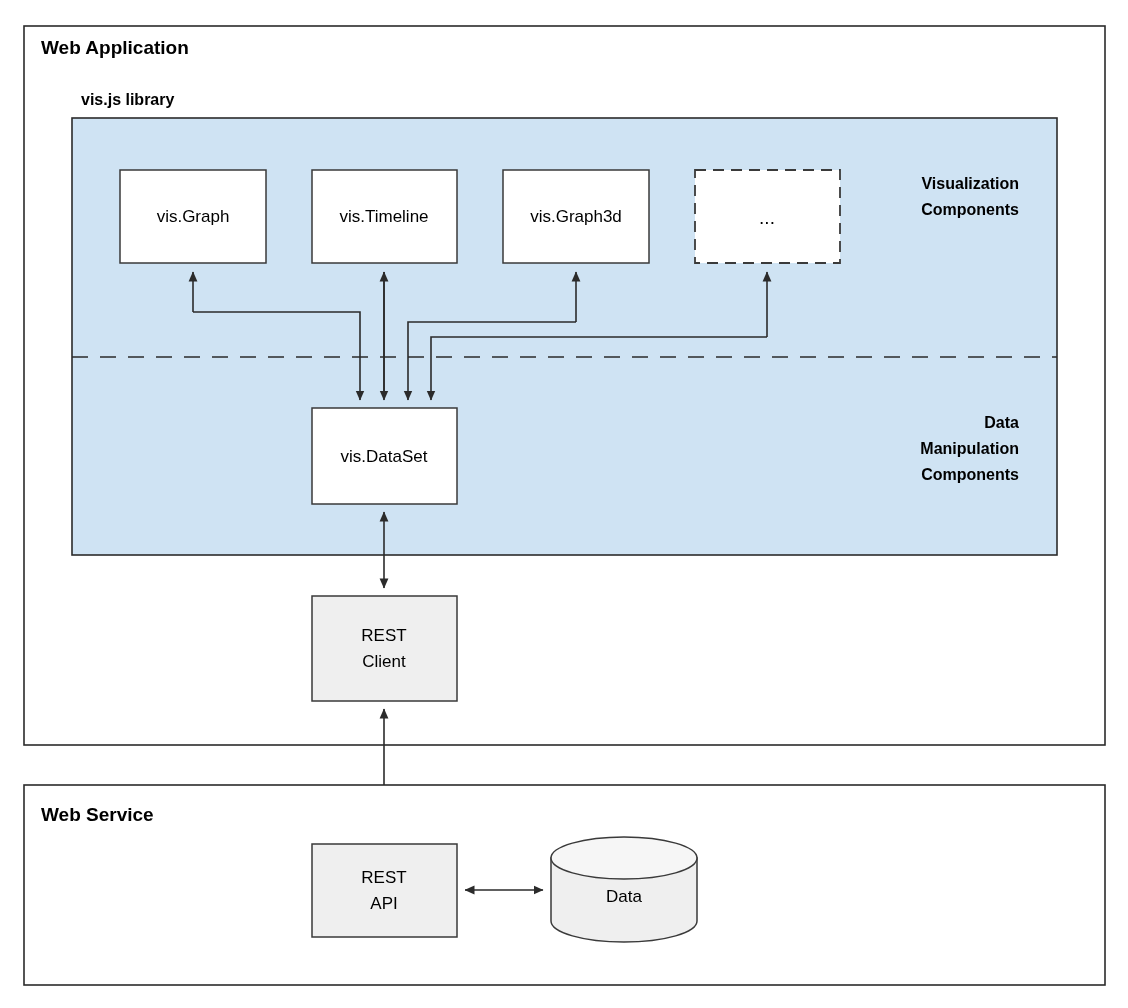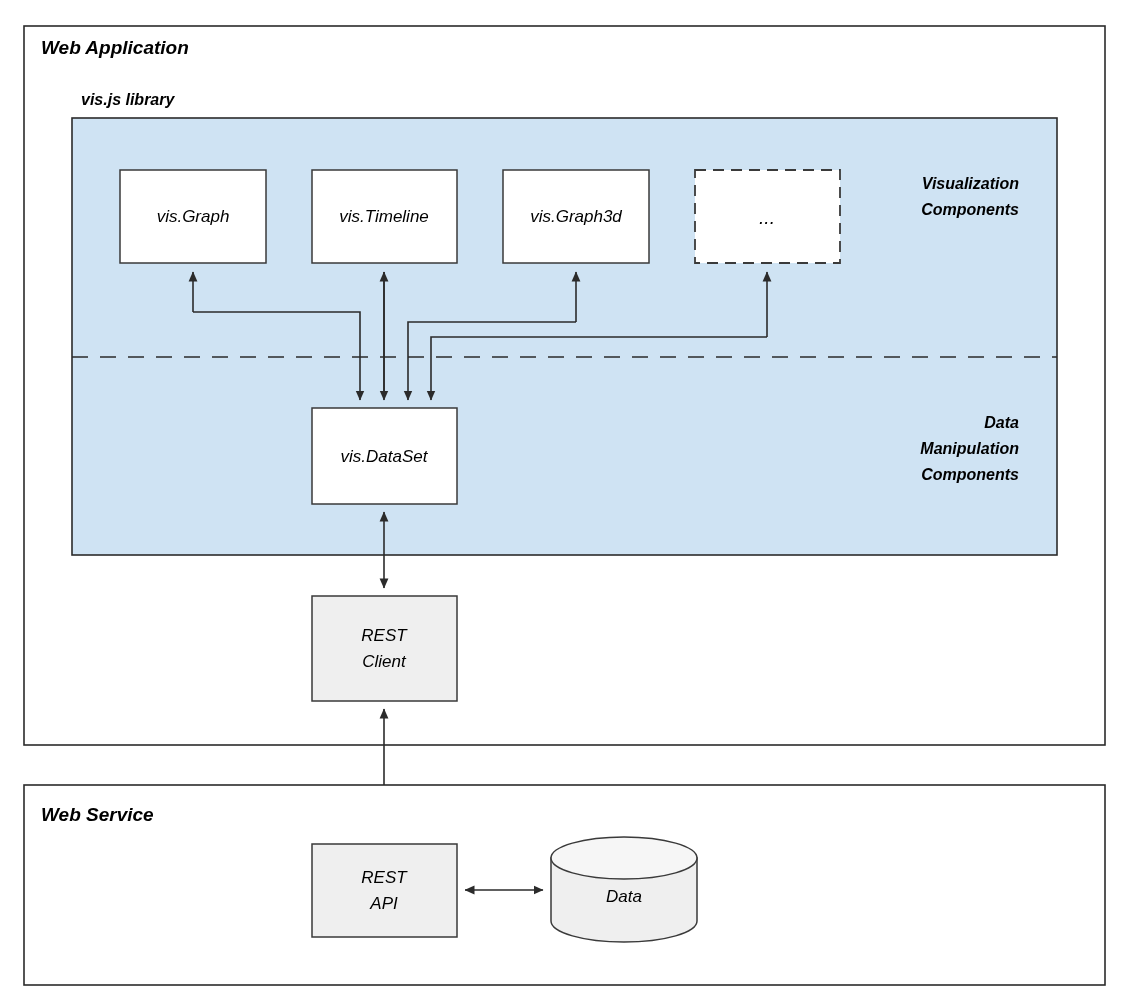--- a/index.html
+++ b/index.html
@@ -10,21 +10,20 @@
   body {
     width: 1128px;
     height: 1008px;
     font-family: "Liberation Sans", sans-serif;
     overflow: hidden;
   }
   #diagram-root {
     position: relative;
     width: 1128px;
     height: 1008px;
-    font-style: italic;
   }
   svg.diagram {
     display: block;
     width: 1128px;
     height: 1008px;
   }
   .panel-rect {
     fill: #ffffff;
     stroke: #2b2b2b;
     stroke-width: 1.6;

